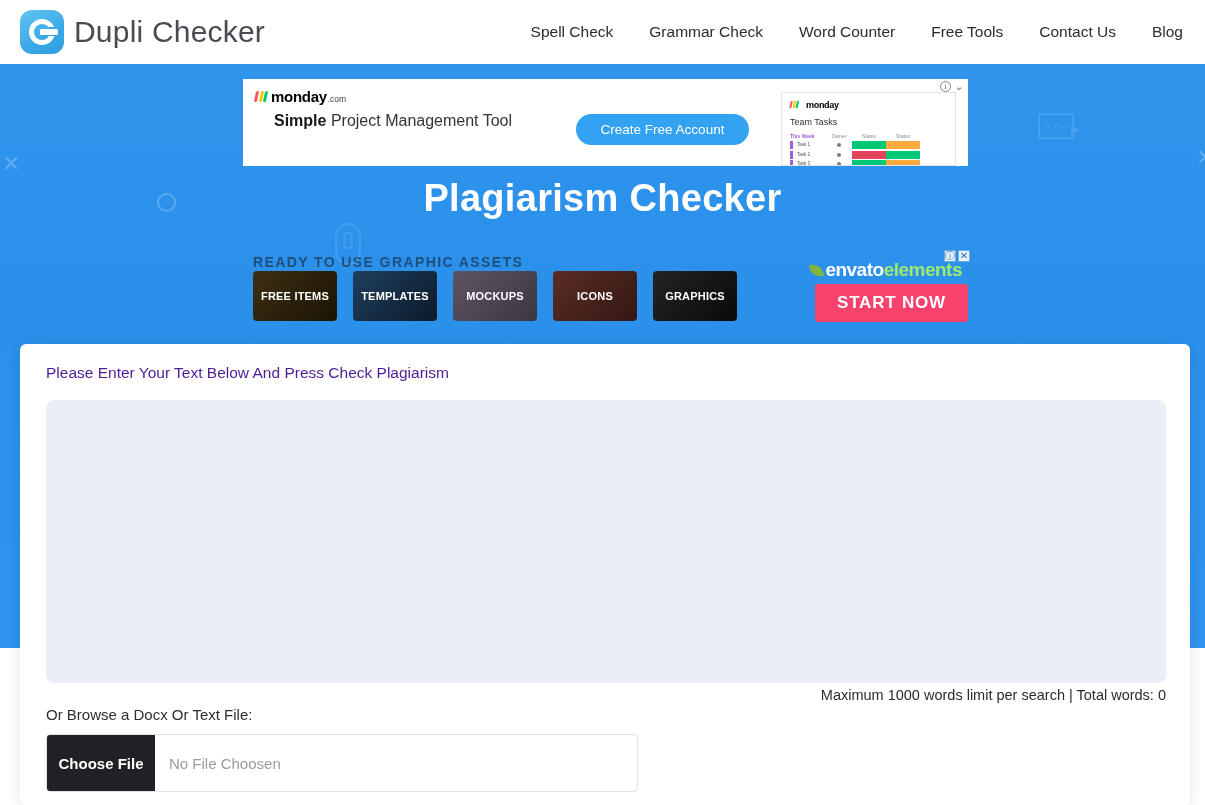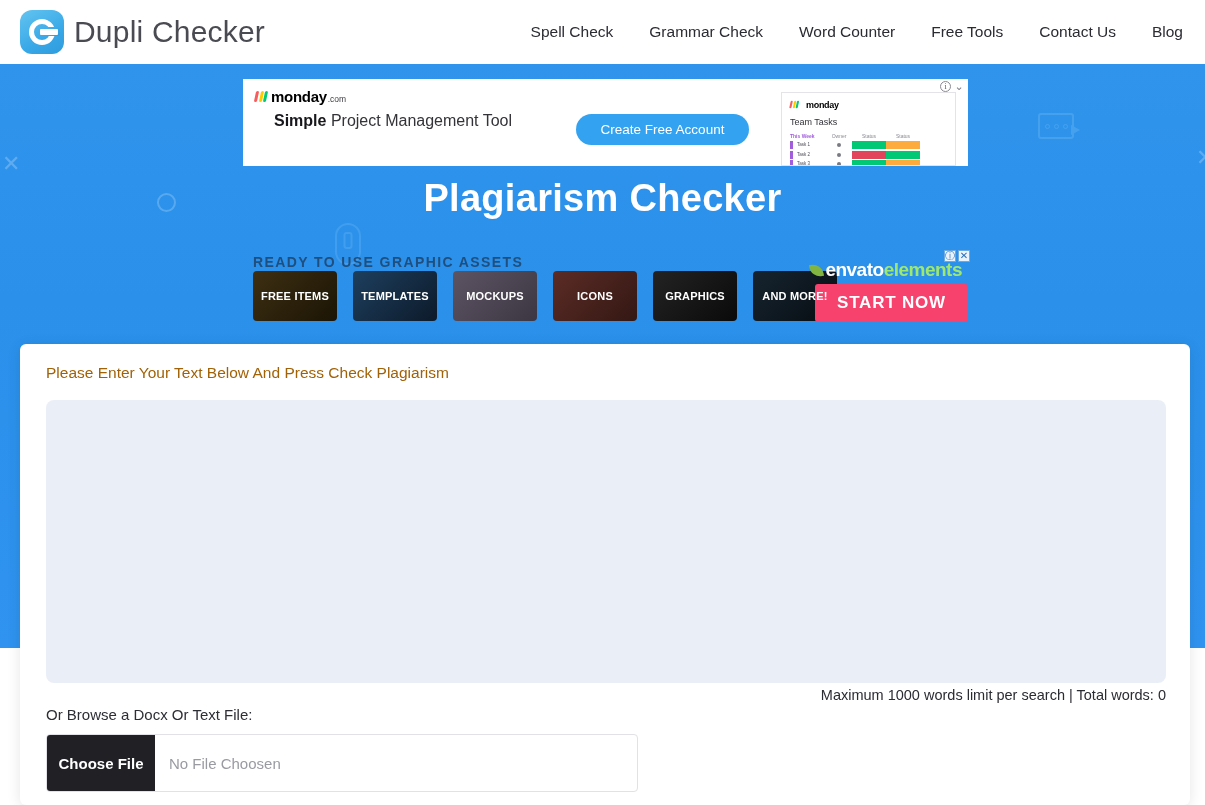--- a/index.html
+++ b/index.html
@@ -201,21 +201,21 @@
   }
 
   
   .card {
     position: absolute; left: 20px; top: 344px; width: 1170px; height: 461px;
     background: #ffffff; border-radius: 6px; z-index: 25;
     box-shadow: 0 2px 14px rgba(0,0,0,.10);
   }
   .card-label {
     position: absolute; left: 26px; top: 20px;
-    font-size: 15.5px; color: #a16207;
+    font-size: 15.5px; color: #4c1d95;
   }
   .editor {
     position: absolute; left: 26px; top: 56px; width: 1120px; height: 283px;
     background: #eaeef6; border-radius: 8px; cursor: text;
   }
   .word-meta {
     position: absolute; right: 24px; top: 343px;
     font-size: 14.5px; color: #2b2b33; white-space: nowrap;
   }
   .browse-label {
@@ -352,23 +352,20 @@
       </div>
       <div class="env-tile" style="background:linear-gradient(135deg,#5d5463,#3c3642);">
         <span>MOCKUPS</span>
       </div>
       <div class="env-tile" style="background:linear-gradient(135deg,#5c2c26,#331713);">
         <span>ICONS</span>
       </div>
       <div class="env-tile" style="background:linear-gradient(135deg,#232323,#0a0a0a);">
         <span>GRAPHICS</span>
       </div>
-      <div class="env-tile" style="background:linear-gradient(135deg,#16242f,#070d12);">
-        <span>AND MORE!</span>
-      </div>
     </div>
 
     <div class="env-logo">
       <span class="env-leaf"></span>
       <span class="w1">envato</span>
       <span class="w2">elements</span>
     </div>
 
     <div class="env-cta">START NOW</div>
 

